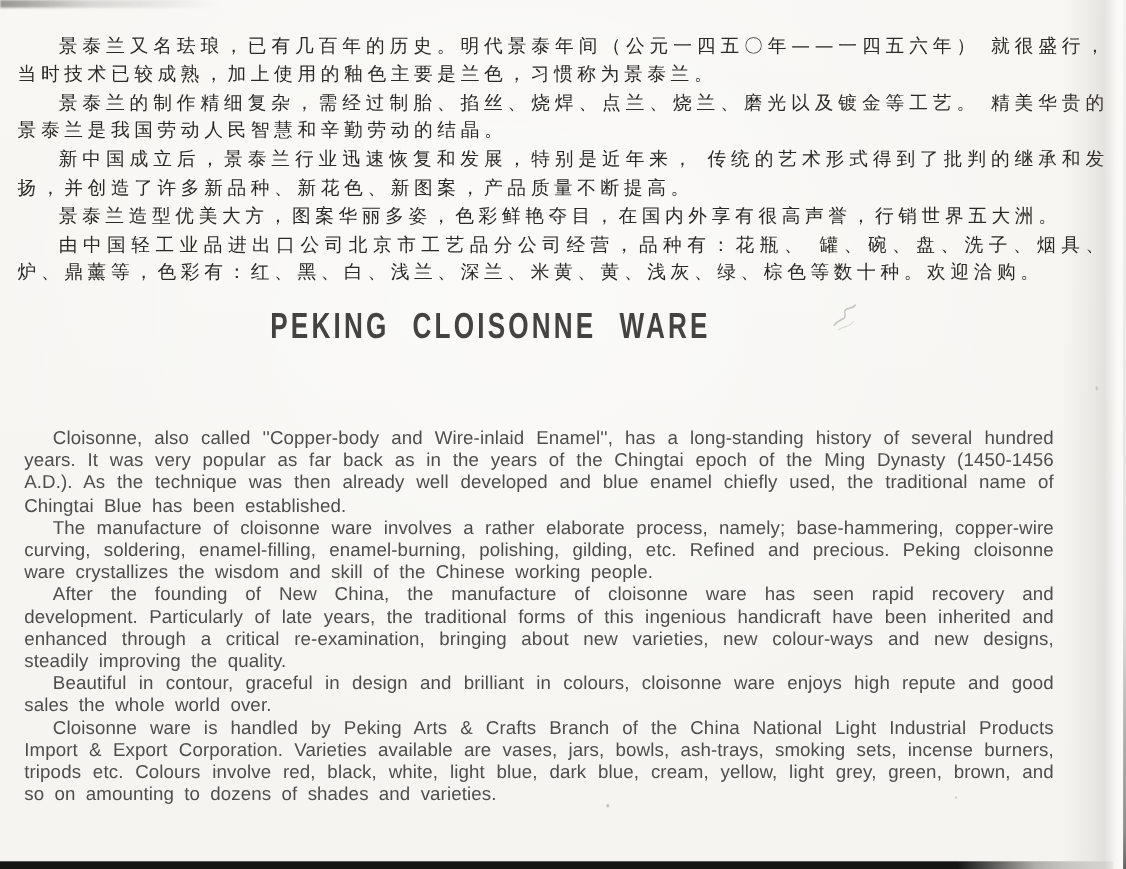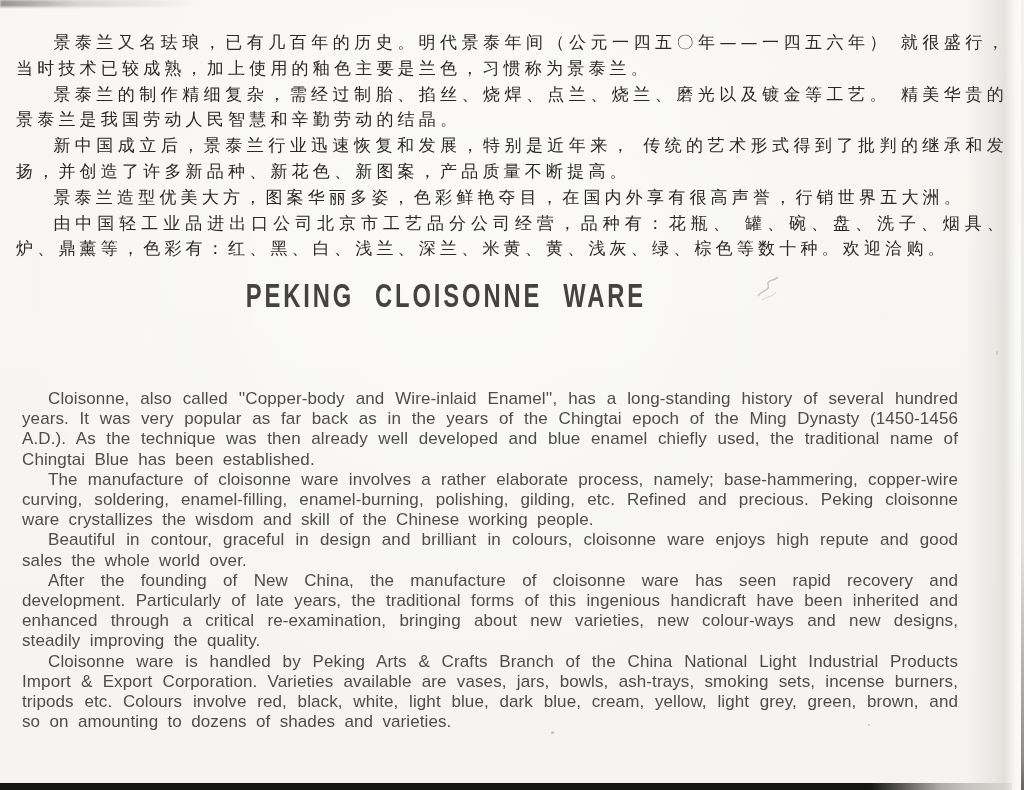--- a/index.html
+++ b/index.html
@@ -121,22 +121,22 @@
   </div>
 
   <svg class="pencil-mark" viewBox="0 0 32 30">
     <path d="M6 22 C 12 14, 18 18, 16 10 C 15 5, 22 8, 26 3" fill="none" stroke="rgba(95,92,88,0.8)" stroke-width="1.4"></path>
     <path d="M10 26 C 15 22, 20 24, 24 18" fill="none" stroke="rgba(95,92,88,0.5)" stroke-width="1"></path>
   </svg>
 
   <div class="en-block">
     <p>Cloisonne, also called ''Copper-body and Wire-inlaid Enamel'', has a long-standing history of several hundred years.  It was very popular as far back as in the years of the Chingtai epoch of the Ming Dynasty (1450-1456 A.D.).  As the technique was then already well developed and blue enamel chiefly used, the traditional name of Chingtai Blue has been established.</p>
     <p>The manufacture of cloisonne ware involves a rather elaborate process, namely; base-hammering, copper-wire curving, soldering, enamel-filling, enamel-burning, polishing, gilding, etc. Refined and precious.  Peking cloisonne ware crystallizes the wisdom and skill of the Chinese working people.</p>
+    <p>After the founding of New China, the manufacture of cloisonne ware has seen rapid recovery and development.  Particularly of late years, the traditional forms of this ingenious handicraft have been inherited and enhanced through a critical re-examination, bringing about new varieties, new colour-ways and new designs, steadily improving the quality.</p>
     <p>Beautiful in contour, graceful in design and brilliant in colours, cloisonne ware enjoys high repute and good sales the whole world over.</p>
-    <p>After the founding of New China, the manufacture of cloisonne ware has seen rapid recovery and development.  Particularly of late years, the traditional forms of this ingenious handicraft have been inherited and enhanced through a critical re-examination, bringing about new varieties, new colour-ways and new designs, steadily improving the quality.</p>
     <p>Cloisonne ware is handled by Peking Arts &amp; Crafts Branch of the China National Light Industrial Products Import &amp; Export Corporation.  Varieties available are vases, jars, bowls, ash-trays, smoking sets, incense burners, tripods etc.  Colours involve red, black, white, light blue, dark blue, cream, yellow, light grey, green, brown, and so on amounting to dozens of shades and varieties.</p>
   </div>
 
   <div class="speck s1"></div>
   <div class="speck s2"></div>
   <div class="speck s3"></div>
   <div class="speck s4"></div>
 
   <div class="edge-right"></div>
   <div class="edge-right-line"></div>

